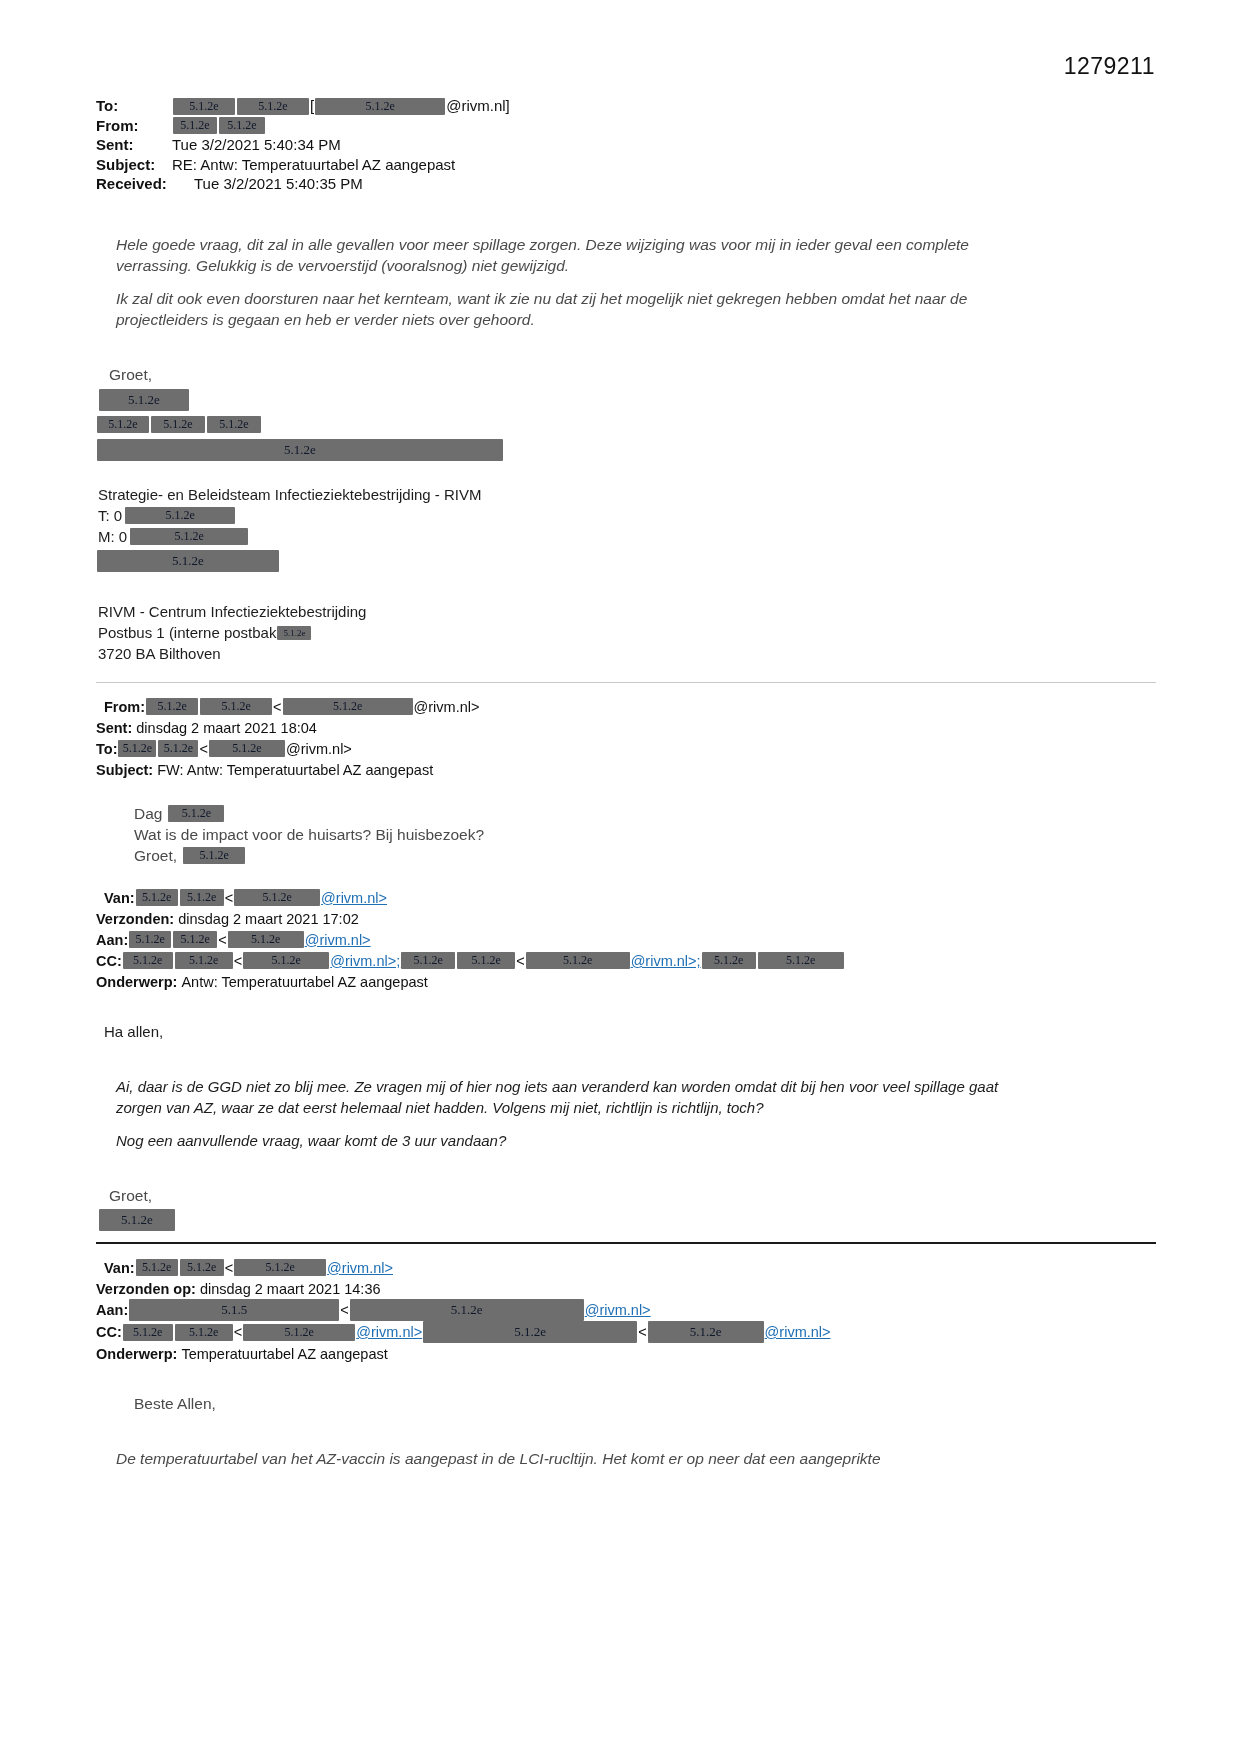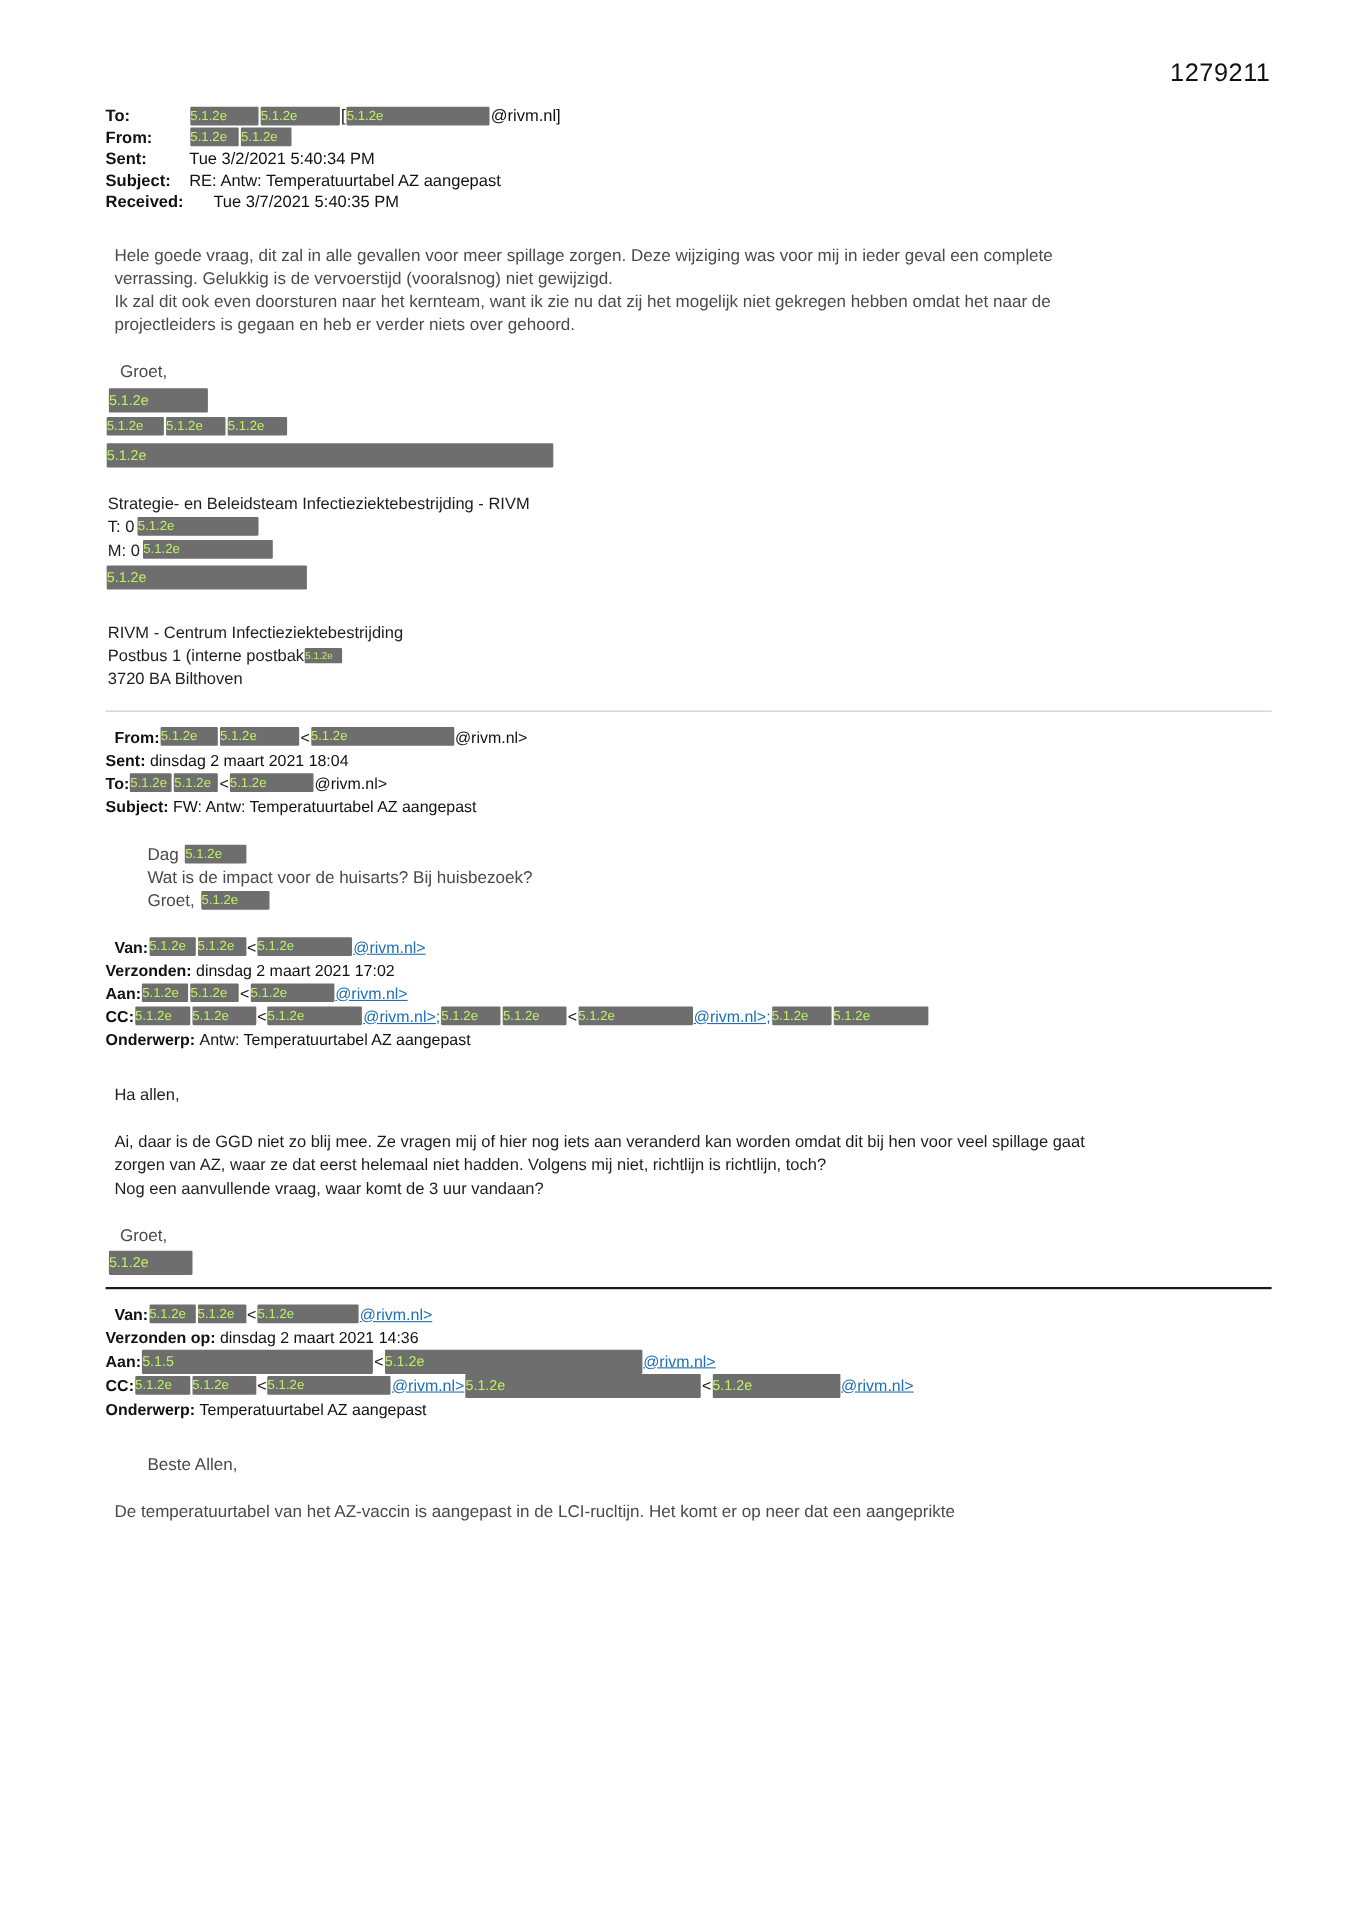--- a/index.html
+++ b/index.html
@@ -33,27 +33,27 @@
   .content {
     position: absolute;
     left: 96px;
     top: 96px;
     width: 1060px;
   }
   
   .red {
     display: inline-block;
     background: #6e6e6e;
-    color: #bef264;
+    color: #0f172a;
     font-size: 12px;
     line-height: 17px;
     height: 17px;
-    text-align: left;
+    text-align: center;
     vertical-align: middle;
-    font-family: Liberation Sans, sans-serif;
+    font-family: Liberation Serif, serif;
     border-radius: 1px;
     margin: 0 1px;
     position: relative;
     top: -1px;
   }
   .red.tall {
     font-size: 13px;
     line-height: 22px;
     height: 22px;
   }
@@ -84,21 +84,22 @@
   }
 
   .body-text {
     color: #4a4a4a;
     font-size: 15.5px;
     line-height: 21px;
     margin-left: 30px;
   }
 
   .para {
-    margin: 0;
+    margin: 12px;
+    font-style: italic;
   }
 
   .plain-dark {
     color: #1d1d1d;
     font-size: 15px;
     line-height: 21px;
   }
 
   hr.sep {
     border: 0;
@@ -145,21 +146,21 @@
       <div class="row">
         <span class="lbl">From:</span><span class="val"><span class="red" style="width:44px">5.1.2e</span><span class="red" style="width:46px">5.1.2e</span></span>
       </div>
       <div class="row">
         <span class="lbl">Sent:</span><span class="val">Tue 3/2/2021 5:40:34 PM</span>
       </div>
       <div class="row">
         <span class="lbl">Subject:</span><span class="val">RE: Antw: Temperatuurtabel AZ aangepast</span>
       </div>
       <div class="row">
-        <span class="lbl">Received:</span><span class="val" style="margin-left:22px">Tue 3/7/2021 5:40:35 PM</span>
+        <span class="lbl">Received:</span><span class="val" style="margin-left:22px">Tue 3/2/2021 5:40:35 PM</span>
       </div>
     </div>
 
     <div class="spacer28"></div>
 
     <div style="margin-left:8px">
       <p class="para body-text" style="width:915px">Hele goede vraag, dit zal in alle gevallen voor meer spillage zorgen. Deze wijziging was voor mij in ieder geval een complete verrassing. Gelukkig is de vervoerstijd (vooralsnog) niet gewijzigd.</p>
       <p class="para body-text" style="width:915px">Ik zal dit ook even doorsturen naar het kernteam, want ik zie nu dat zij het mogelijk niet gekregen hebben omdat het naar de projectleiders is gegaan en heb er verder niets over gehoord.</p>
 
       <div class="spacer22"></div>

